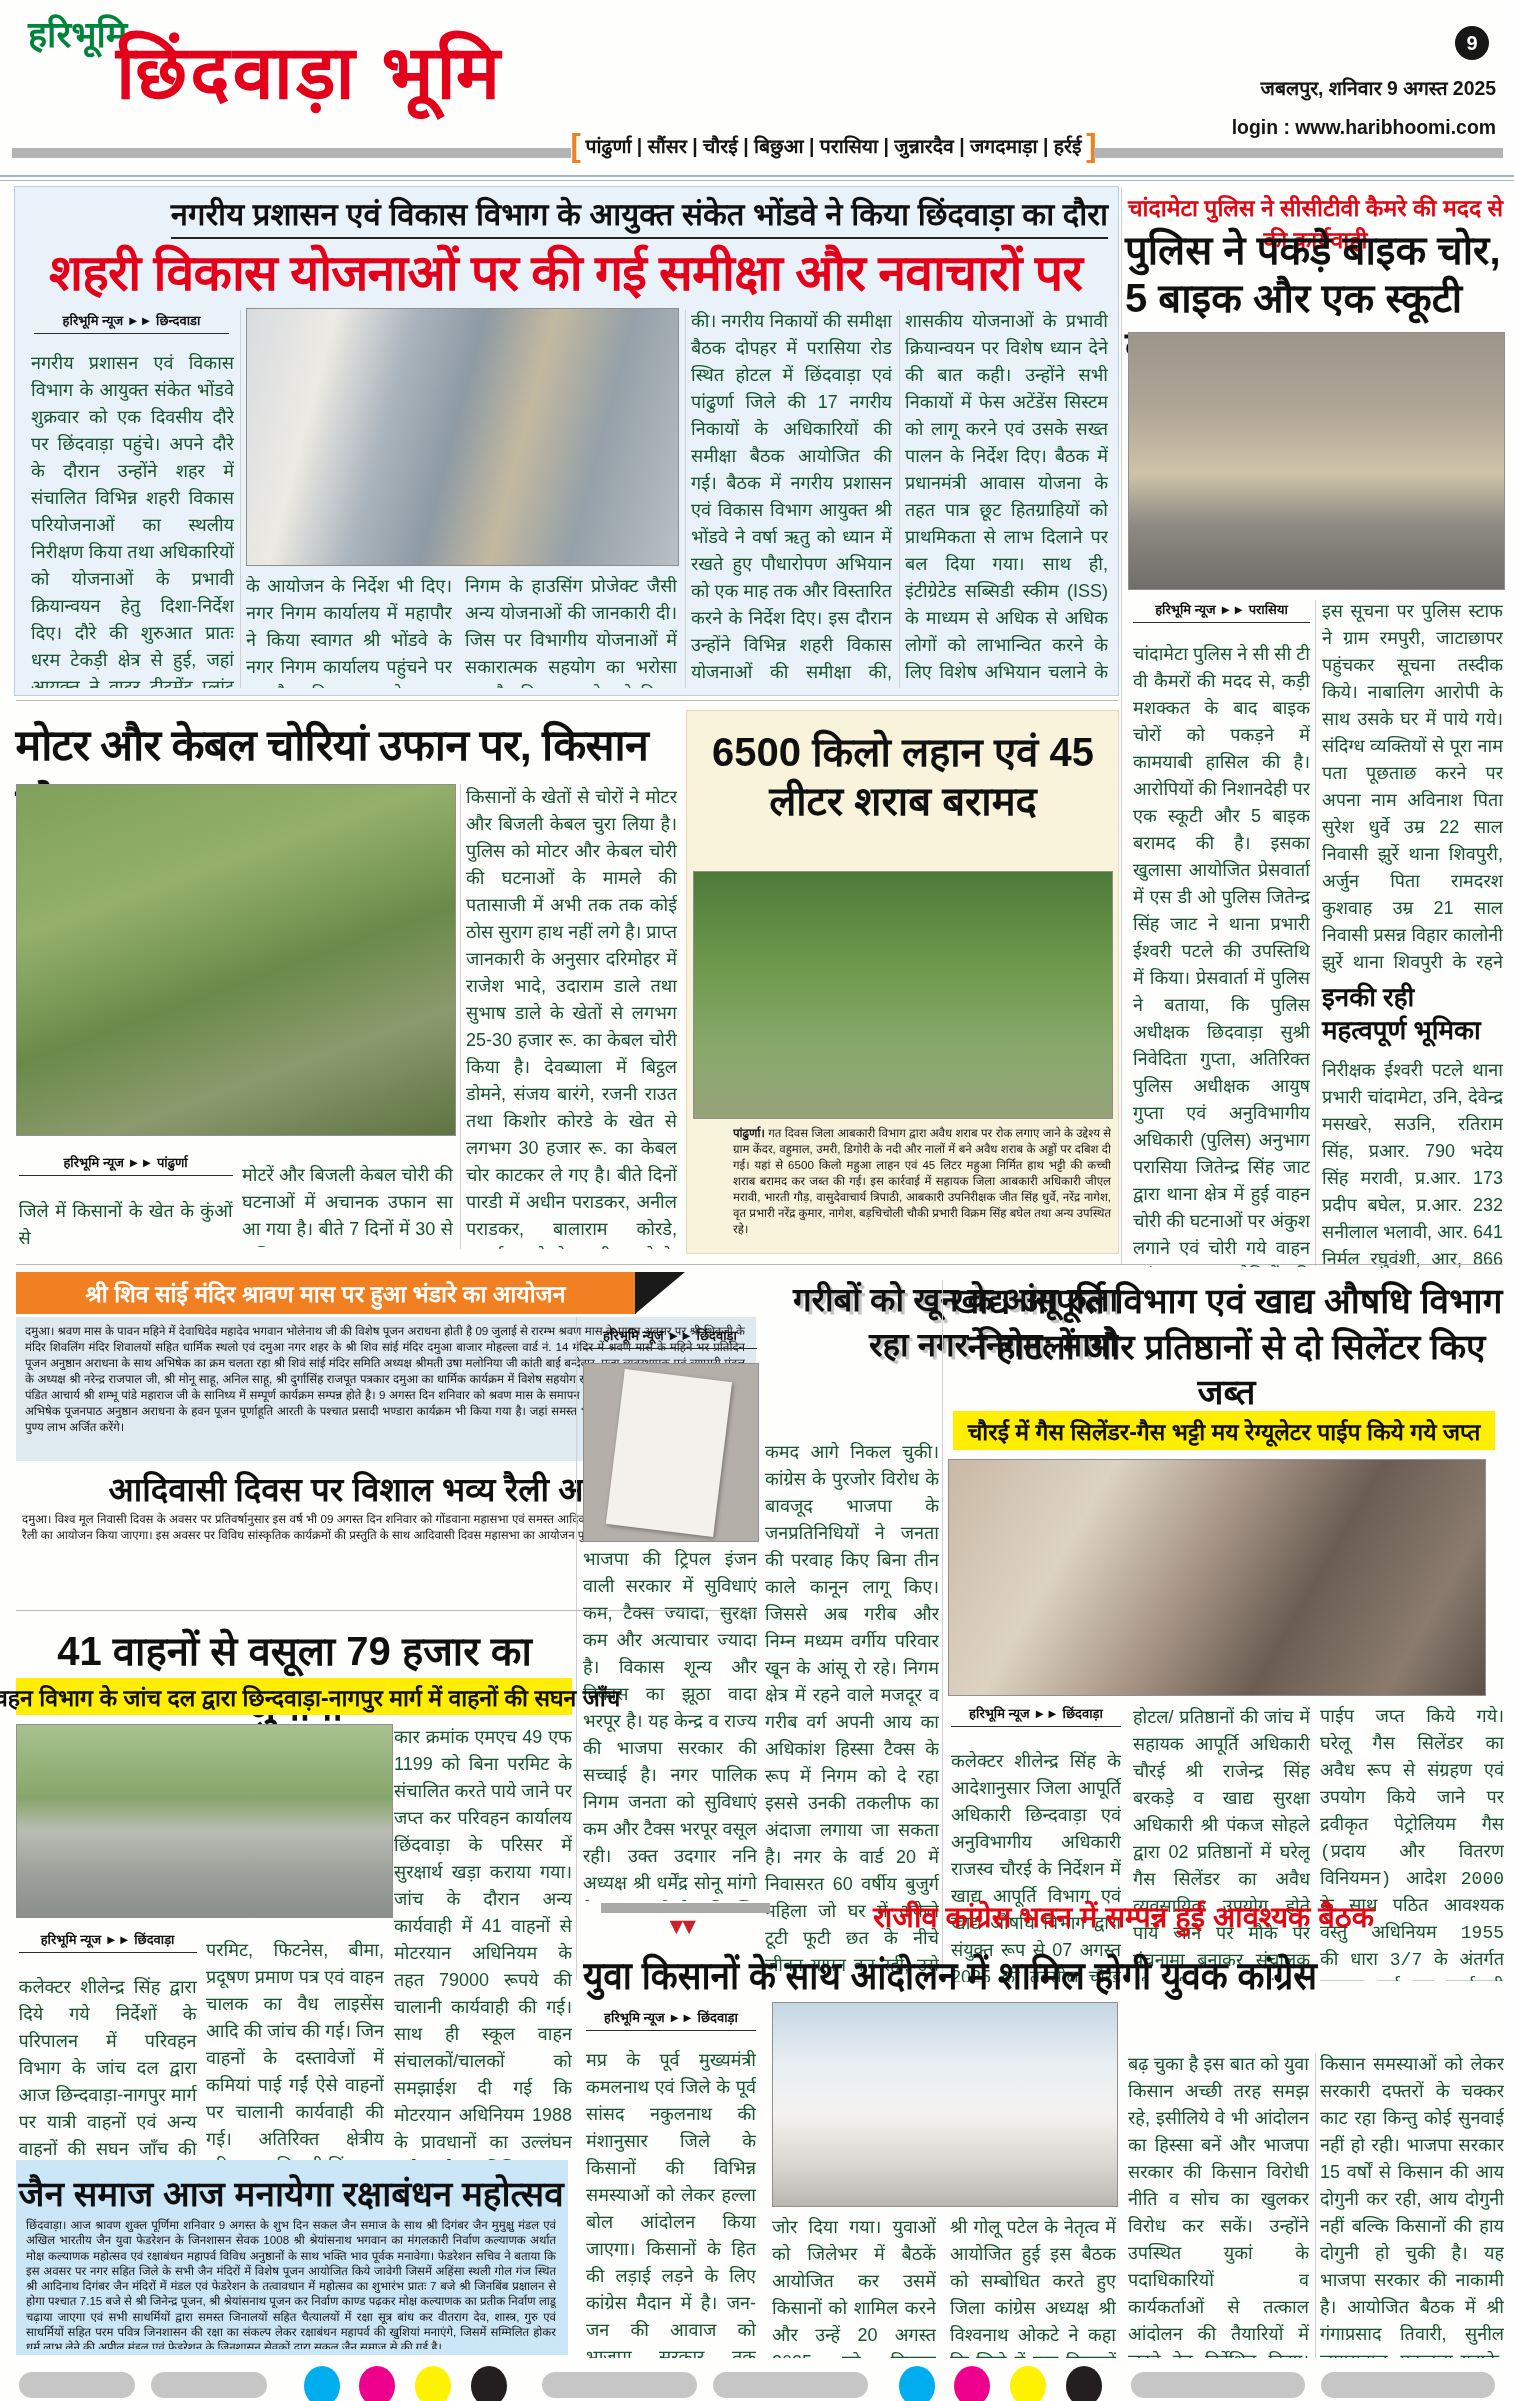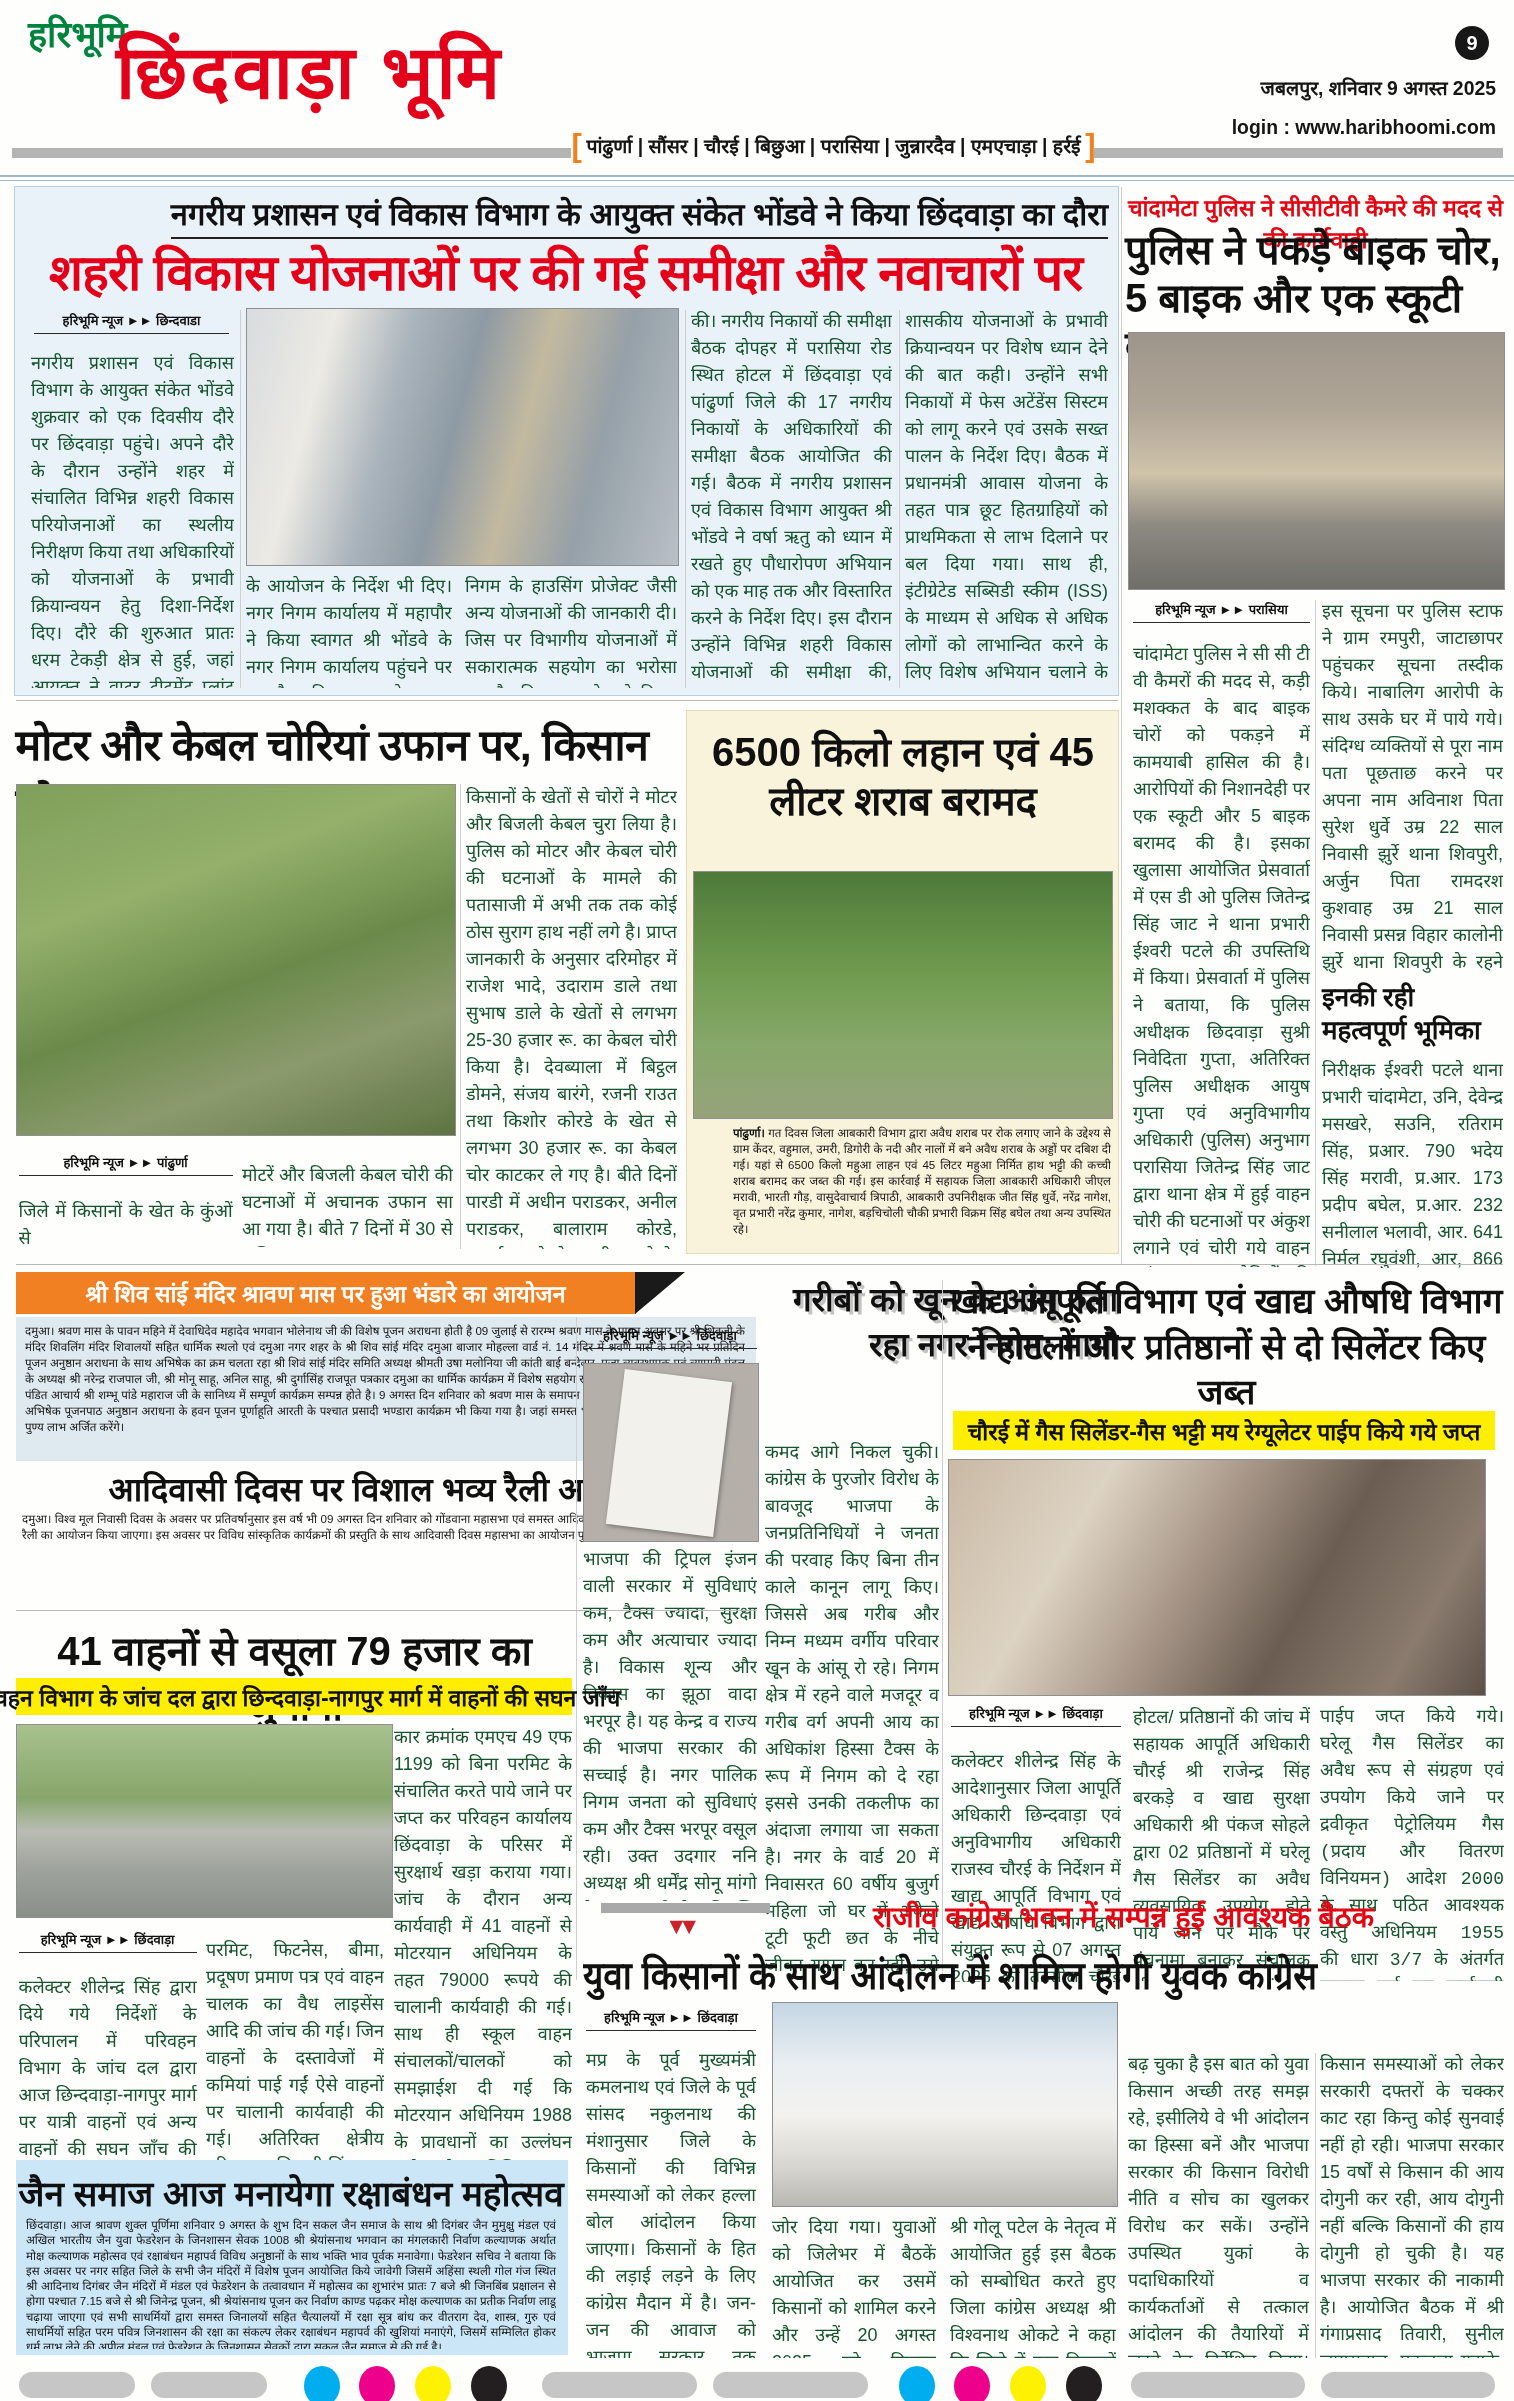--- a/index.html
+++ b/index.html
@@ -44,21 +44,21 @@
     <div class="abs" style="left:116px;top:18.6px;font-size:74px;font-weight:bold;color:#e3001b;letter-spacing:3.1px;white-space:nowrap;">छिंदवाड़ा भूमि</div>
     <div class="abs" style="left:1455px;top:26px;width:34px;height:34px;border-radius:50%;background:#171717;color:#fff;
                 display:flex;align-items:center;justify-content:center;font-size:20px;font-weight:bold;">
       <span>9</span>
     </div>
     <div class="abs" style="left:1116px;top:74px;width:380px;text-align:right;font-size:19.4px;font-weight:bold;">जबलपुर, शनिवार 9 अगस्त 2025</div>
     <div class="abs" style="left:1116px;top:116px;width:380px;text-align:right;font-size:19.4px;font-weight:bold;">login : www.haribhoomi.com</div>
     <div class="abs" style="left:11.6px;top:148px;width:559px;height:10px;background:#b4b4b4;"></div>
     <div class="abs" style="left:575px;top:127px;width:517px;height:37px;display:flex;align-items:center;justify-content:center;gap:4.6px;">
       <span class="abs" style="position:static;color:#f08021;font-size:31px;font-weight:bold;">[</span>
-      <span style="font-size:19.4px;font-weight:bold;white-space:nowrap;">पांढुर्णा | सौंसर | चौरई | बिछुआ | परासिया | जुन्नारदैव | एमएचाड़ा | हर्रई</span>
+      <span style="font-size:19.4px;font-weight:bold;white-space:nowrap;">पांढुर्णा | सौंसर | चौरई | बिछुआ | परासिया | जुन्नारदैव | जगदमाड़ा | हर्रई</span>
       <span class="abs" style="position:static;color:#f08021;font-size:31px;font-weight:bold;">]</span>
     </div>
     <div class="abs" style="left:1094px;top:148px;width:409px;height:10px;background:#b4b4b4;"></div>
     <div class="abs" style="left:0;top:175px;width:1514px;height:3.1px;border-top:2.3px solid #a3b6c6;border-bottom:0.8px solid #a3b6c6;"></div>
   </div>
 
   <div class="abs" style="left:14px;top:186px;width:1103px;height:508px;background:#eaf2f9;border:0.8px solid #b9cede;"></div>
   <div class="abs center" style="left:23px;top:192px;width:1085px;font-size:31px;text-align:right;">
     <span class="hl" style="border-bottom:2.3px solid #222;padding-bottom:4.6px;">नगरीय प्रशासन एवं विकास विभाग के आयुक्त संकेत भोंडवे ने किया छिंदवाड़ा का दौरा</span>
   </div>

